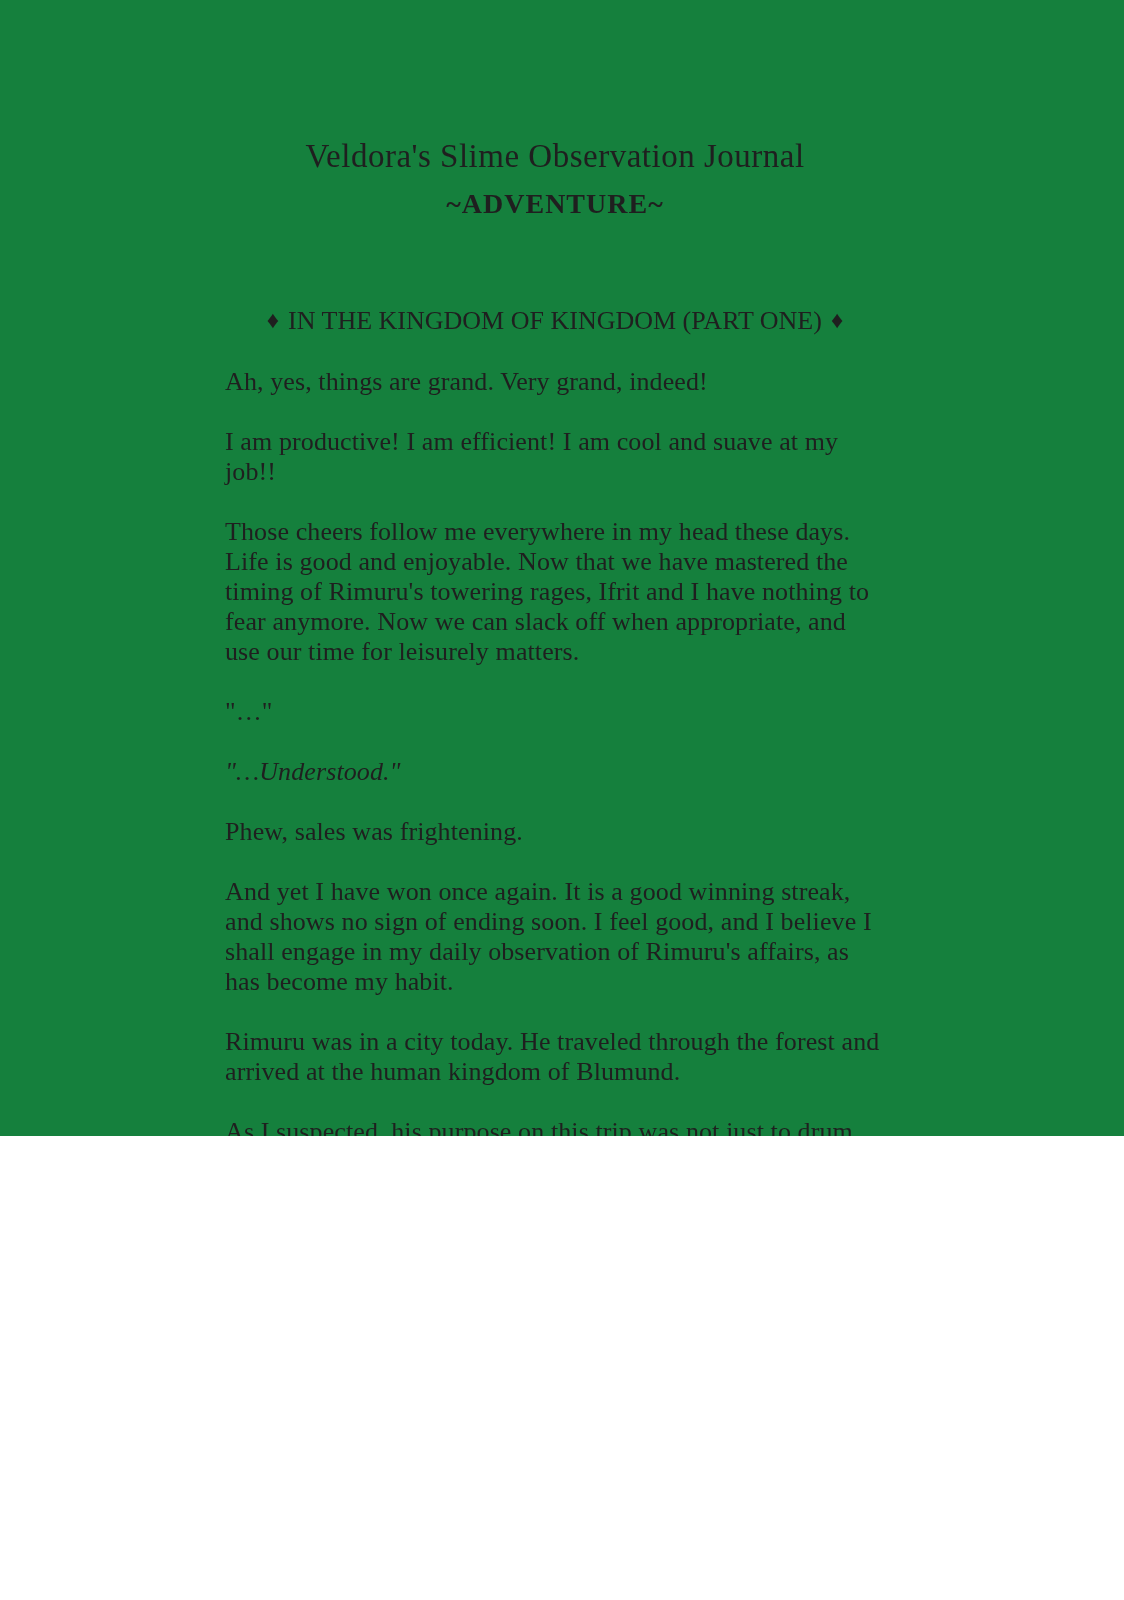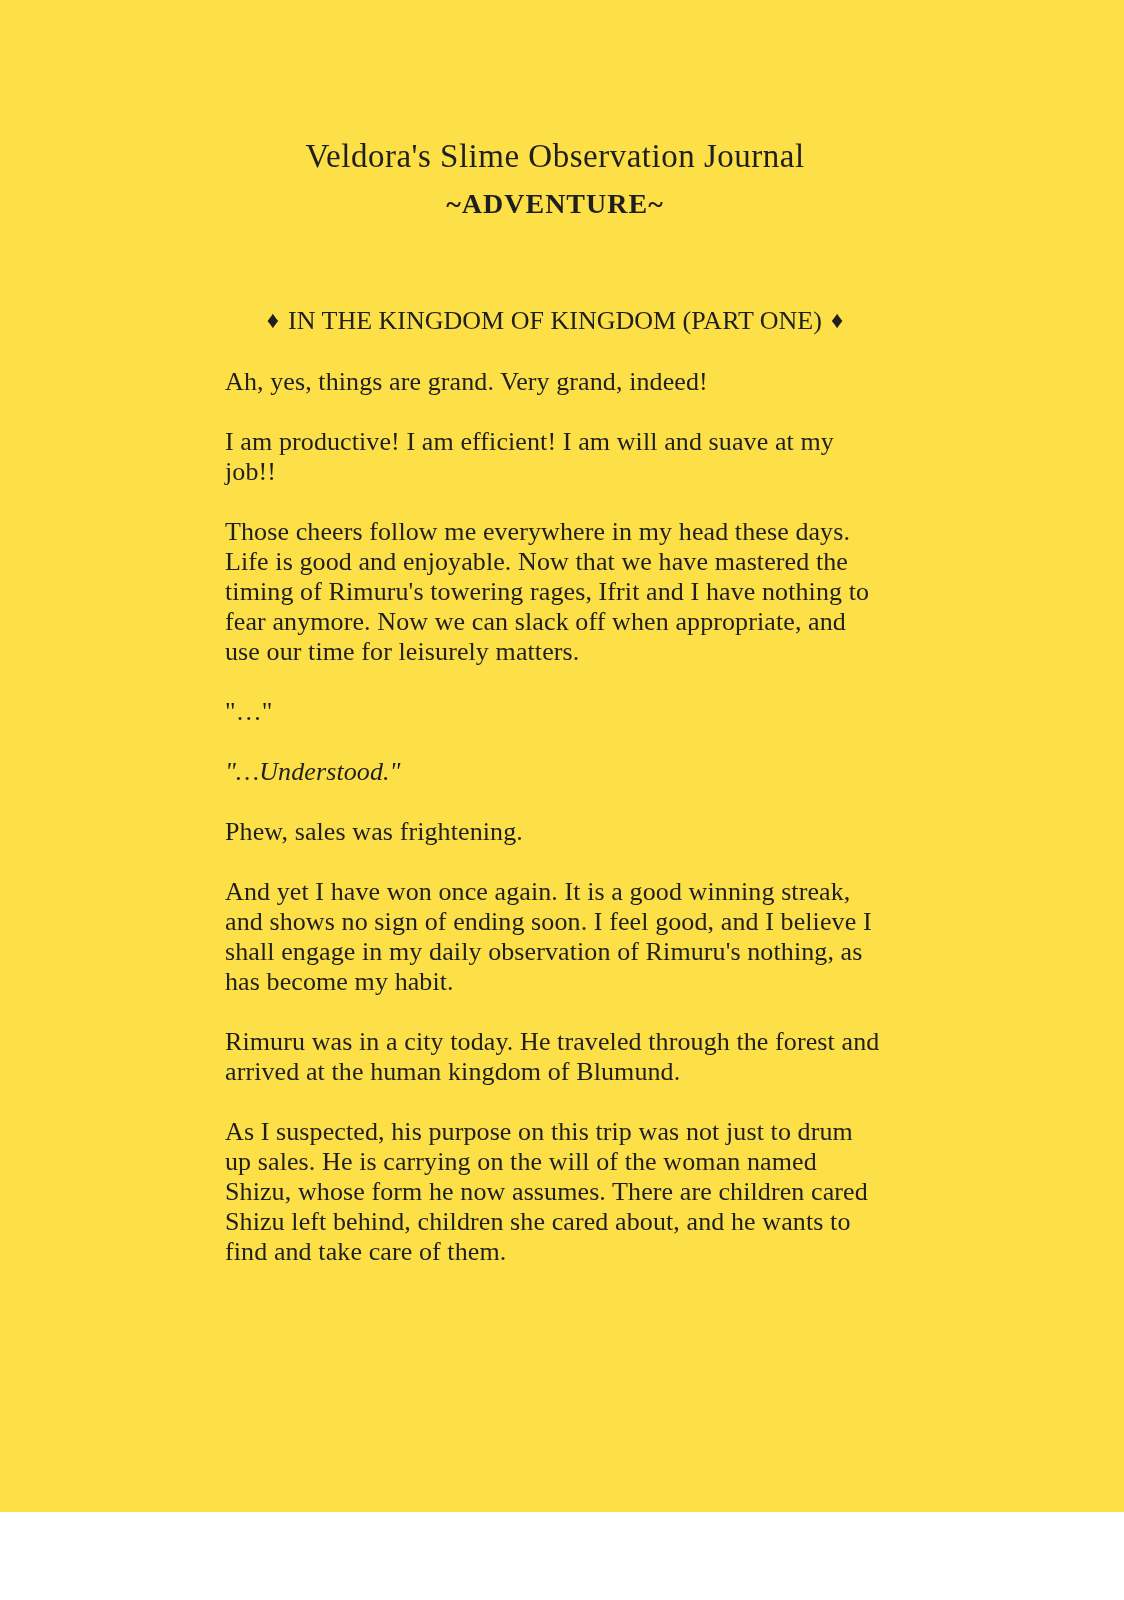--- a/index.html
+++ b/index.html
@@ -3,22 +3,22 @@
 <meta charset="utf-8">
 <style>
   html, body {
     margin: 0;
     padding: 0;
     background: #ffffff;
   }
   .page {
     position: relative;
     width: 1124px;
-    height: 1512px;
-    background: #fde047;
+    height: 1136px;
+    background: #15803d;
     color: #1f1f1f;
     font-family: "Liberation Serif", serif;
     overflow: hidden;
     box-sizing: border-box;
     padding-top: 136px;
   }
   .content {
     margin-left: 225px;
     width: 660px;
   }
@@ -73,24 +73,24 @@
       <h1 class="journal-title">Veldora's Slime Observation Journal</h1>
       <h2 class="journal-subtitle">~ADVENTURE~</h2>
     </div>
 
     <h3 class="section-heading">
       <span class="diamond left">♦</span><span>IN THE KINGDOM OF KINGDOM (PART ONE)</span><span class="diamond right">♦</span>
     </h3>
 
     <div class="body-text">
       <p>Ah, yes, things are grand. Very grand, indeed!</p>
-      <p>I am productive! I am efficient! I am will and suave at my job!!</p>
+      <p>I am productive! I am efficient! I am cool and suave at my job!!</p>
       <p>Those cheers follow me everywhere in my head these days. Life is good and enjoyable. Now that we have mastered the timing of Rimuru's towering rages, Ifrit and I have nothing to fear anymore. Now we can slack off when appropriate, and use our time for leisurely matters.</p>
       <p>"…"</p>
       <p style="font-style: italic;">"…Understood."</p>
       <p>Phew, sales was frightening.</p>
-      <p>And yet I have won once again. It is a good winning streak, and shows no sign of ending soon. I feel good, and I believe I shall engage in my daily observation of Rimuru's nothing, as has become my habit.</p>
+      <p>And yet I have won once again. It is a good winning streak, and shows no sign of ending soon. I feel good, and I believe I shall engage in my daily observation of Rimuru's affairs, as has become my habit.</p>
       <p>Rimuru was in a city today. He traveled through the forest and arrived at the human kingdom of Blumund.</p>
       <p>As I suspected, his purpose on this trip was not just to drum up sales. He is carrying on the will of the woman named Shizu, whose form he now assumes. There are children cared Shizu left behind, children she cared about, and he wants to find and take care of them.</p>
     </div>
 
   </div>
 </div>
 
 </body></html>

